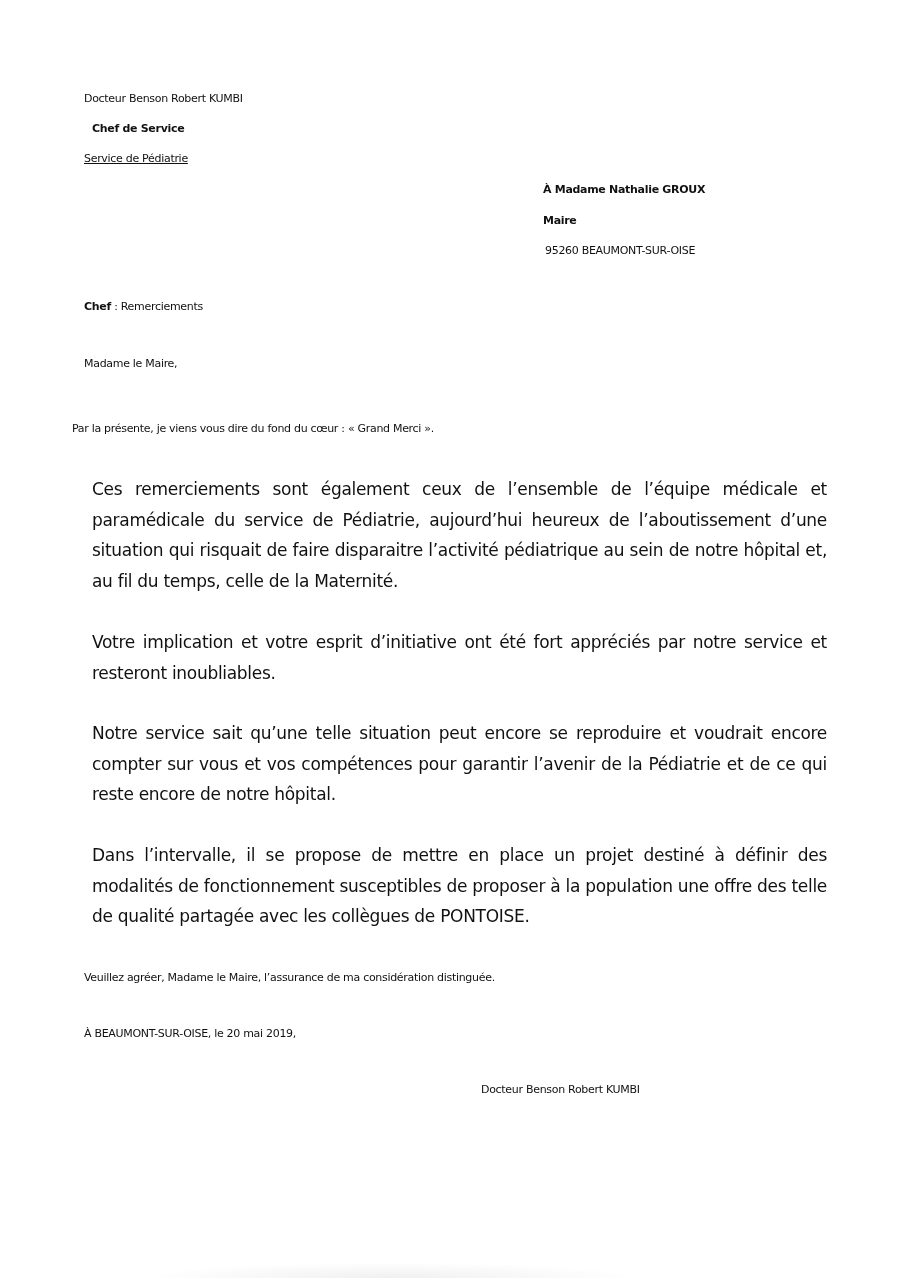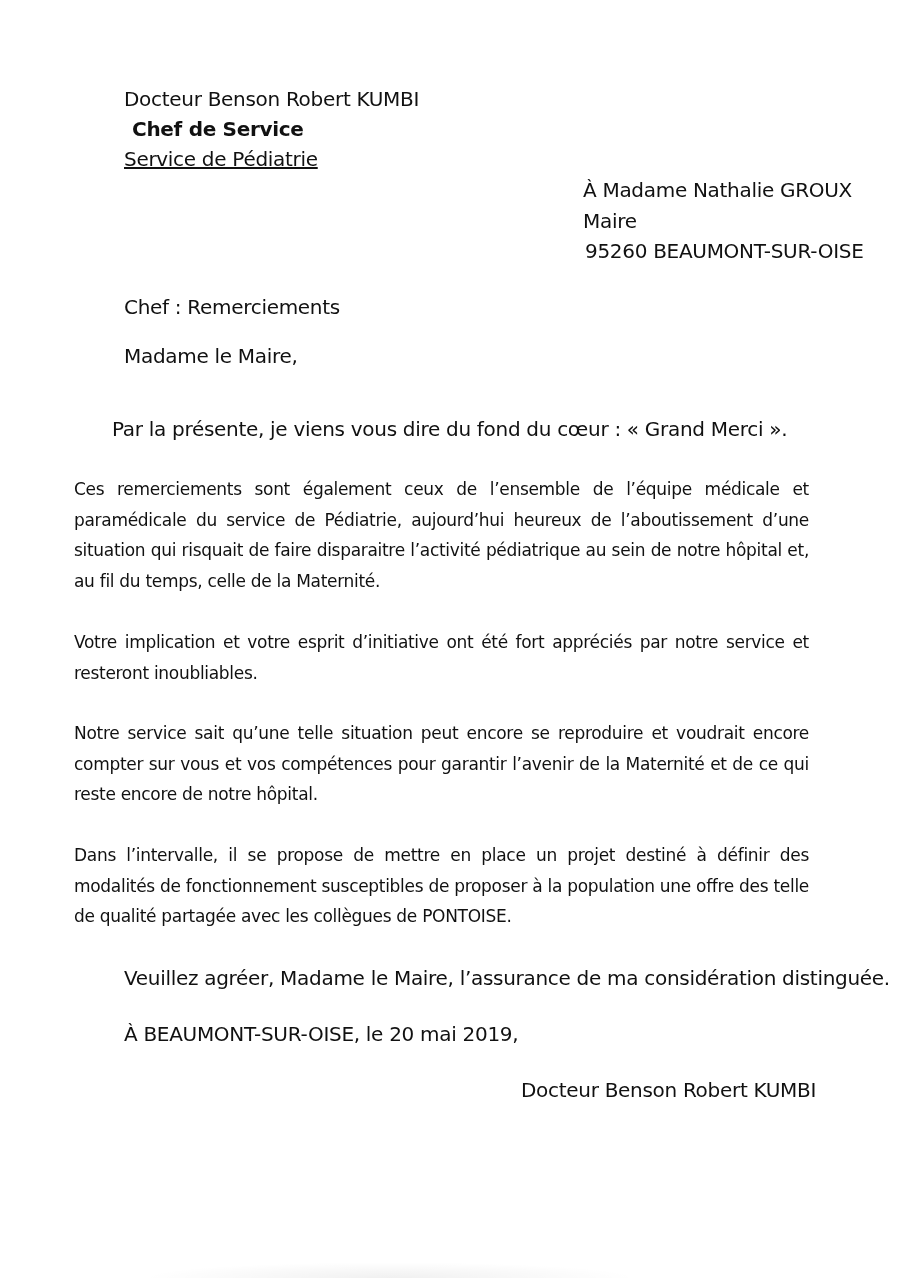--- a/index.html
+++ b/index.html
@@ -1,22 +1,22 @@
 <!DOCTYPE html>
 <html><head>
   <meta charset="utf-8">
   <style>
     html, body { margin: 0; padding: 0; background: #ffffff; }
     body {
       width: 901px; height: 1278px; position: relative; overflow: hidden;
       font-family: "DejaVu Sans", sans-serif; color: #111111;
     }
-    .line { position: absolute; font-size: 20px; line-height: 20px; white-space: nowrap; letter-spacing: -0.3px; margin-left: 40px; }
-    .bold { font-weight: normal; }
-    .para { position: absolute; left: 74px; width: 735px; font-size: 17px; line-height: 30.5px; text-align: justify; letter-spacing: -0.3px; }
+    .line { position: absolute; font-size: 11px; line-height: 20px; white-space: nowrap; letter-spacing: -0.3px; }
+    .bold { font-weight: bold; }
+    .para { position: absolute; left: 92px; width: 735px; font-size: 17px; line-height: 30.5px; text-align: justify; letter-spacing: -0.3px; }
     .para.last-left { text-align-last: left; }
     .shadow {
       position: absolute; left: 140px; top: 1262px; width: 500px; height: 16px;
       background: radial-gradient(ellipse at 50% 100%, rgba(0,0,0,0.06), rgba(0,0,0,0) 70%);
     }
   </style>
 </head>
 <body>
 
 <div>
@@ -29,29 +29,29 @@
   <div>
     <div class="line bold" style="left:543px; top:180px;">À Madame Nathalie GROUX</div>
     <div class="line bold" style="left:543px; top:211px;">Maire</div>
     <div class="line" style="left:545px; top:241px;">95260 BEAUMONT-SUR-OISE</div>
   </div>
 
   <div class="line" style="left:84px; top:297px;">
     <span class="bold">Chef</span><span> : Remerciements</span>
   </div>
 
-  <div class="line" style="left:84px; top:346px;text-align:right;">Madame le Maire,</div>
+  <div class="line" style="left:84px; top:354px;text-align:right;">Madame le Maire,</div>
 
   <div class="line" style="left:72px; top:419px;">Par la présente, je viens vous dire du fond du cœur : « Grand Merci ».</div>
 
   <div class="para last-left" style="top:474px;">Ces remerciements sont également ceux de l’ensemble de l’équipe médicale et paramédicale du service de Pédiatrie, aujourd’hui heureux de l’aboutissement d’une situation qui risquait de faire disparaitre l’activité pédiatrique au sein de notre hôpital et, au fil du temps, celle de la Maternité.</div>
 
   <div class="para last-left" style="top:627px;">Votre implication et votre esprit d’initiative ont été fort appréciés par notre service et resteront inoubliables.</div>
 
-  <div class="para last-left" style="top:718px;">Notre service sait qu’une telle situation peut encore se reproduire et voudrait encore compter sur vous et vos compétences  pour garantir l’avenir de la Maternité et de ce qui reste encore de notre hôpital.</div>
+  <div class="para last-left" style="top:718px;">Notre service sait qu’une telle situation peut encore se reproduire et voudrait encore compter sur vous et vos compétences  pour garantir l’avenir de la Pédiatrie et de ce qui reste encore de notre hôpital.</div>
 
   <div class="para last-left" style="top:840px;">Dans l’intervalle, il se propose de mettre en place un projet destiné à définir des modalités de fonctionnement susceptibles de proposer à la population une offre des telle de qualité partagée avec les collègues de PONTOISE.</div>
 
   <div class="line" style="left:84px; top:968px;">Veuillez agréer, Madame le Maire, l’assurance de ma considération distinguée.</div>
 
   <div class="line" style="left:84px; top:1024px;">À BEAUMONT-SUR-OISE, le 20 mai 2019,</div>
 
   <div class="line" style="left:481px; top:1080px;">Docteur Benson Robert KUMBI</div>
 
   <div class="shadow"></div>

